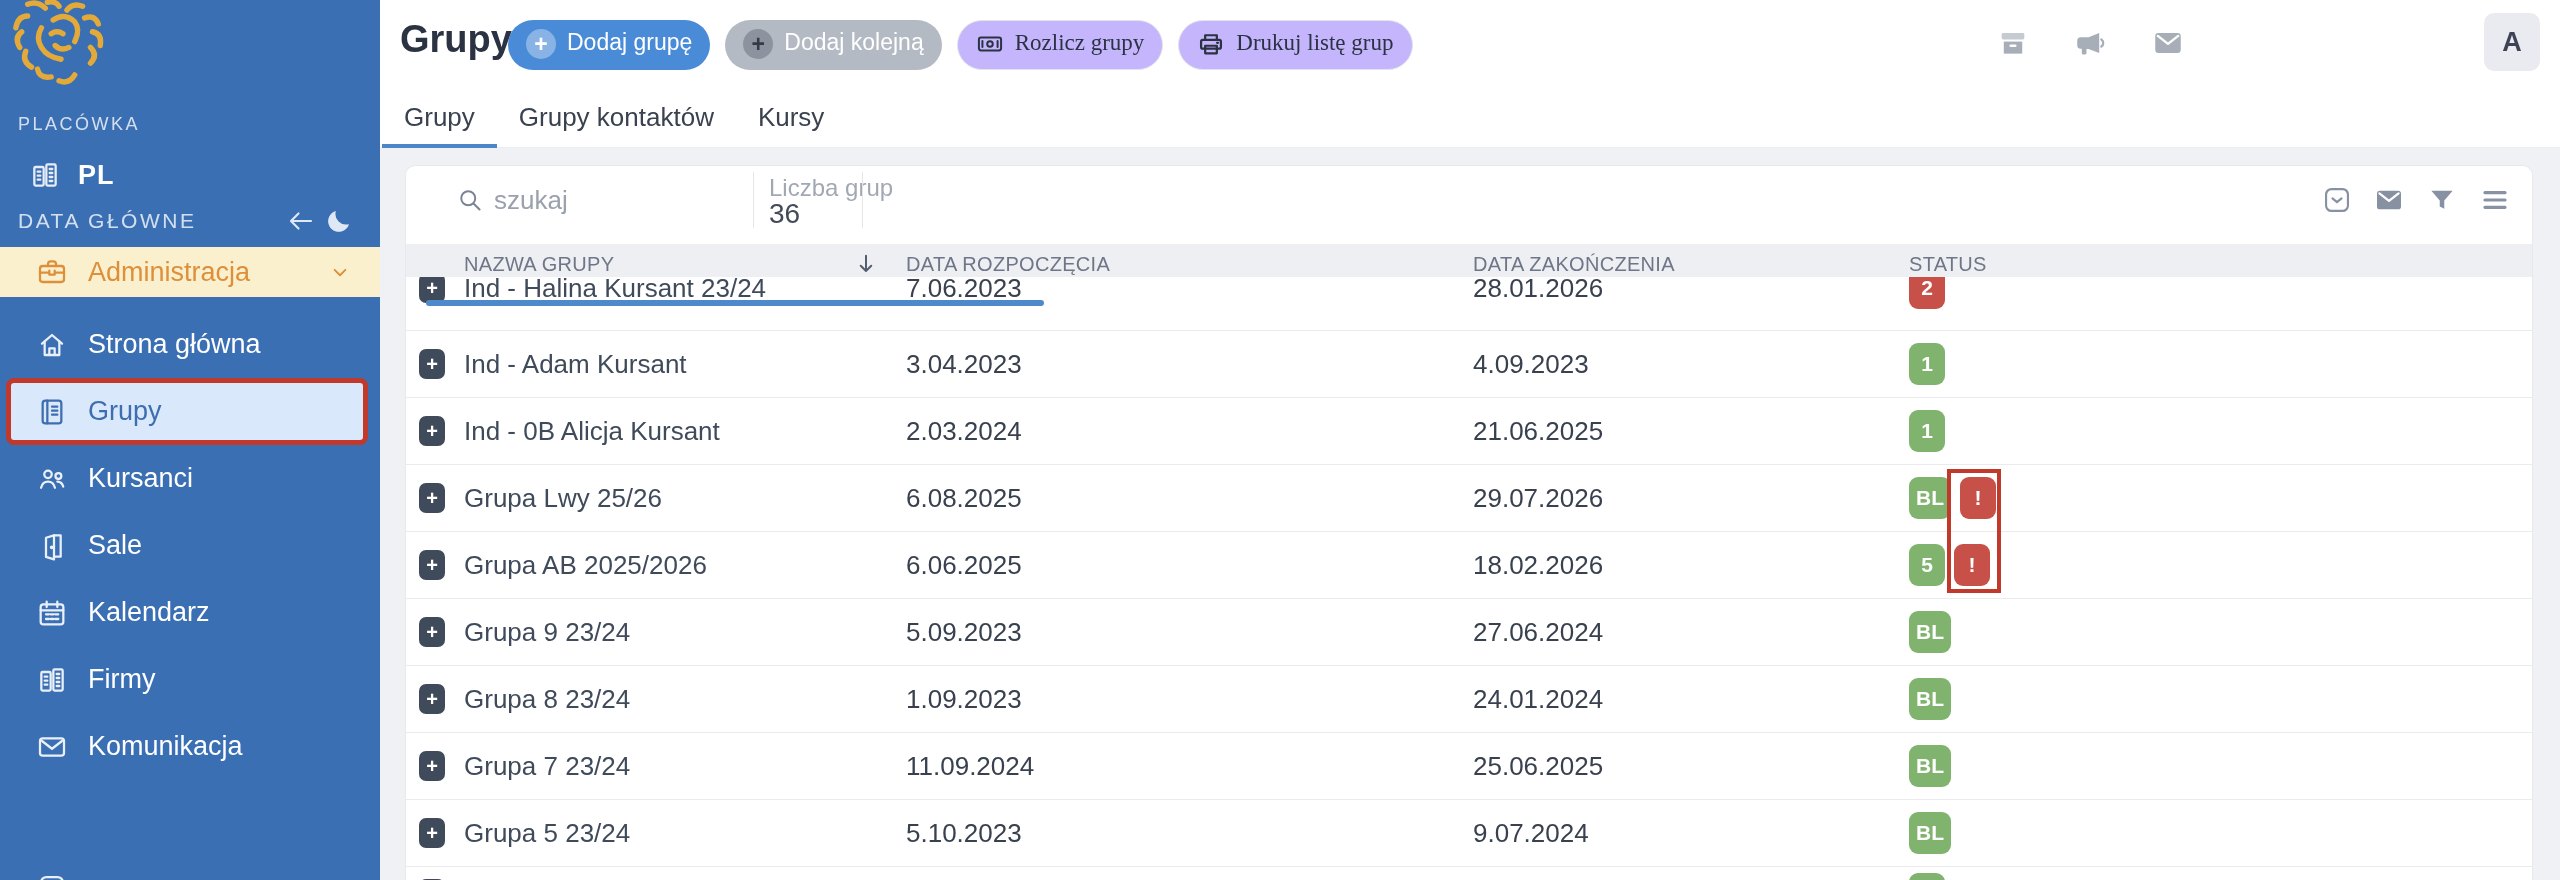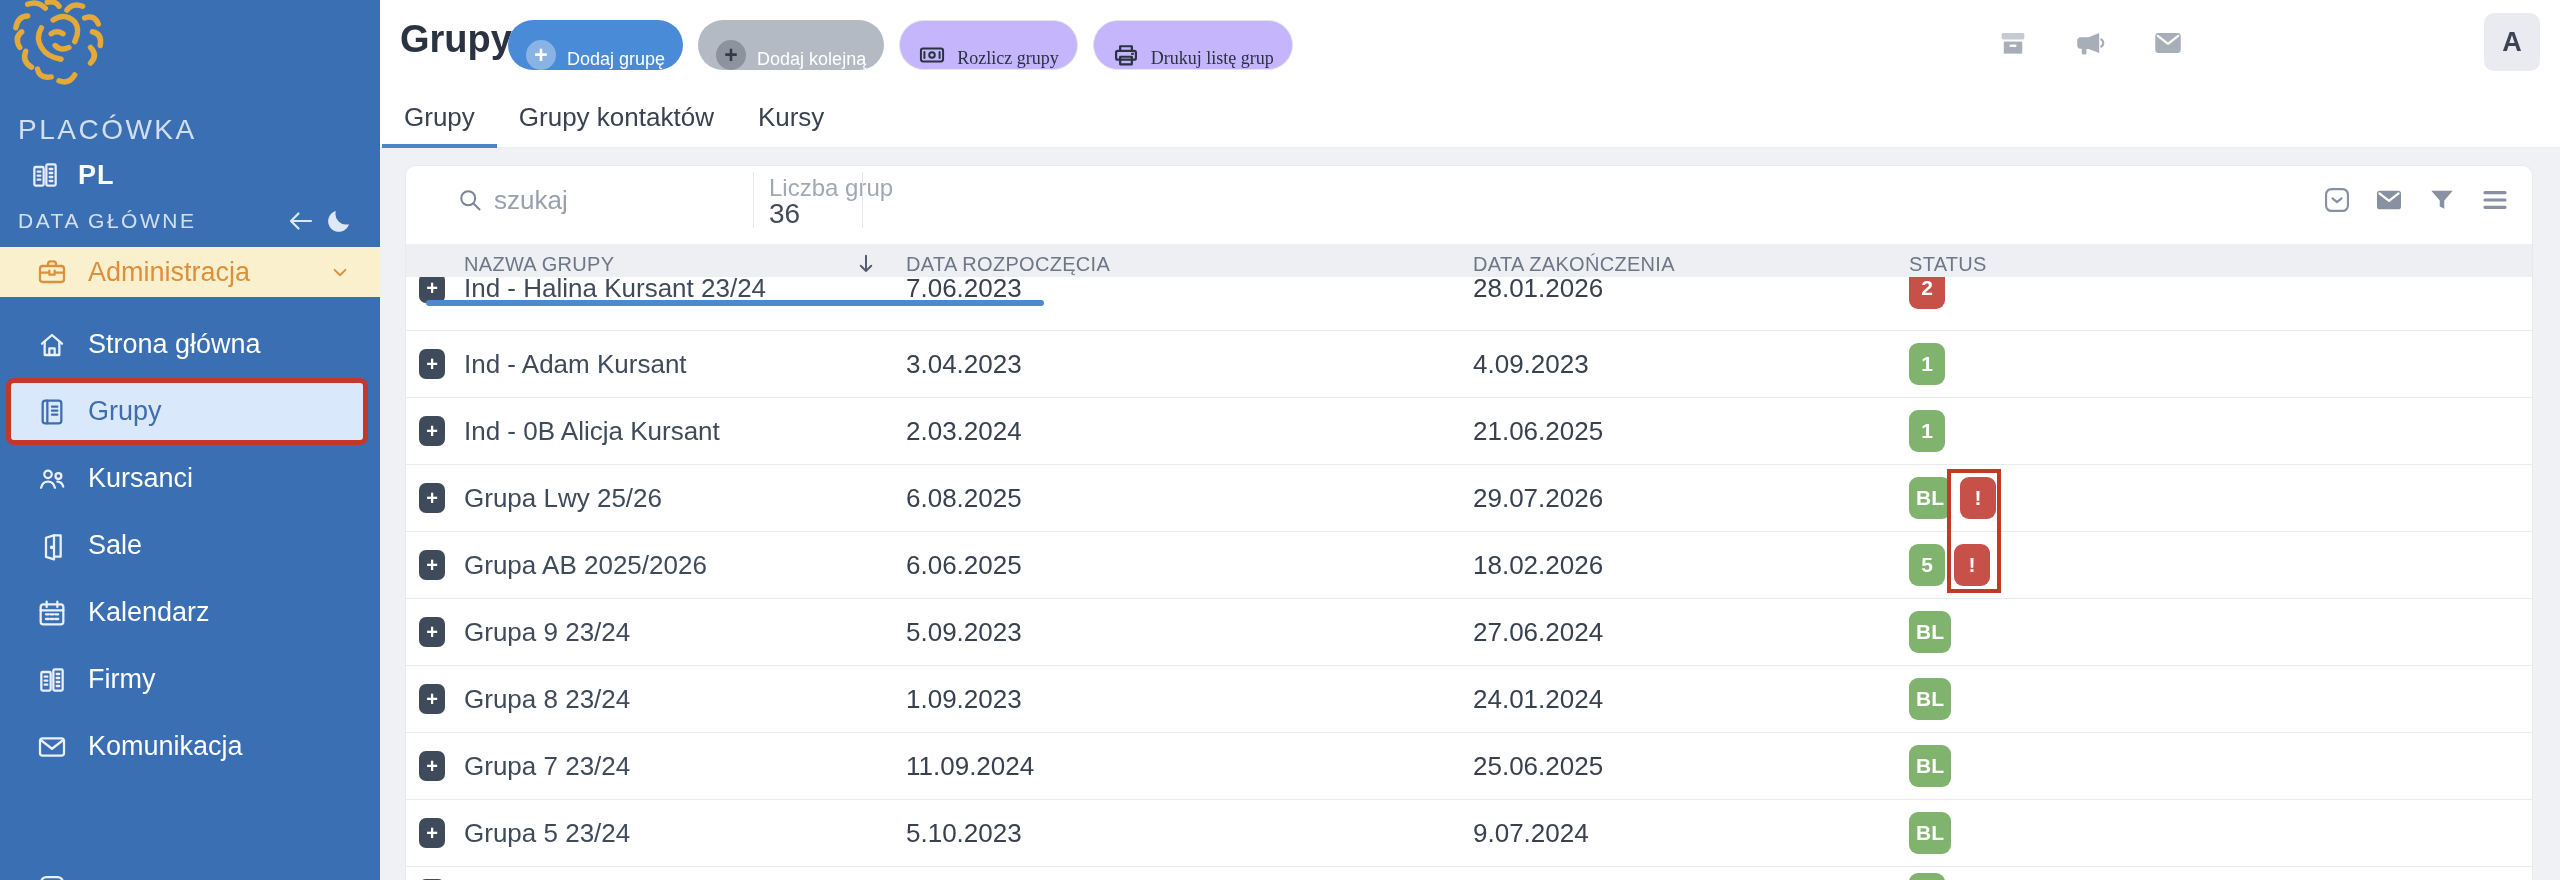--- a/index.html
+++ b/index.html
@@ -7,21 +7,21 @@
   body { display: flex; font-family: "Liberation Sans", sans-serif; background: #f0f1f4; }
 
   .ic { display: inline-block; }
   .ic svg { width: 100%; height: 100%; display: block; }
 
   
   .sidebar { position: relative; width: 380px; height: 880px; flex: 0 0 380px;
              background: #3a6fb4; color: #fff; overflow: hidden; }
   .logo { position: absolute; top: -2px; left: 8px; width: 108px; height: 94px; }
   .sec-label { position: absolute; left: 18px; color: rgba(255,255,255,.78);
-               font-size: 28px; letter-spacing: 2.5px; }
+               font-size: 18px; letter-spacing: 2.5px; }
   #lbl-placowka { top: 114px; }
   .pl-item { position: absolute; top: 150px; left: 0; width: 100%; height: 50px;
              display: flex; align-items: center; cursor: pointer; }
   .pl-item .ic { margin-left: 29px; width: 32px; height: 32px; color: #e8edf5; }
   .pl-item .txt { margin-left: 17px; font-size: 27px; font-weight: 700; letter-spacing: 1px; }
   .menu-head { position: absolute; top: 204px; left: 0; width: 100%; height: 34px;
                display: flex; align-items: center; padding-right: 26px; gap: 8px; }
   .menu-head .sec2 { margin-left: 18px; font-size: 21px; letter-spacing: 2.5px;
                      color: rgba(255,255,255,.78); }
   .menu-head .spacer { flex: 1; }
@@ -43,22 +43,22 @@
   .mi.selected .lbl { color: #3e6eb0; }
   .partial-ic { position: absolute; top: 872px; left: 36px; width: 32px; height: 32px;
                 color: #eaf0f8; }
 
   
   .main { position: relative; width: 2180px; height: 880px; }
   .topbar { position: absolute; top: 0; left: 0; width: 100%; height: 88px; background: #fff; }
   .page-title { position: absolute; left: 20px; top: 18px; font-size: 38px; font-weight: 700;
                 color: #2b3241; }
   .btnrow { position: absolute; left: 128px; top: 20px; display: flex; gap: 15px; }
-  .btn { height: 50px; border-radius: 25px; display: inline-flex; align-items: flex-end;
-         font-size: 18px; cursor: pointer; border: none; padding: 0 18px; gap: 11px;
+  .btn { height: 50px; border-radius: 25px; display: inline-flex; align-items: flex-start;
+         font-size: 23px; cursor: pointer; border: none; padding: 9px 18px; gap: 11px;
          font-family: inherit; white-space: nowrap; }
   .btn .pc { width: 30px; height: 30px; border-radius: 50%; display: flex;
              align-items: center; justify-content: center; font-size: 23px; font-weight: 700; }
   .pc::before { content: "+"; }
   .btn-primary { background: #4a8bd8; color: #fff; }
   .btn-primary .pc { background: rgba(255,255,255,.35); color: #fff; }
   .btn-gray { background: #b4bac4; color: #fff; }
   .btn-gray .pc { background: #8c939e; color: #343b46; }
   .btn-ghost { background: #c4b5fd; border: 1px solid #e3e5e9; color: #2b3241; font-family: Liberation Serif, serif; }
   .btn-ghost .ic { width: 28px; height: 28px; color: #2b3241; }

